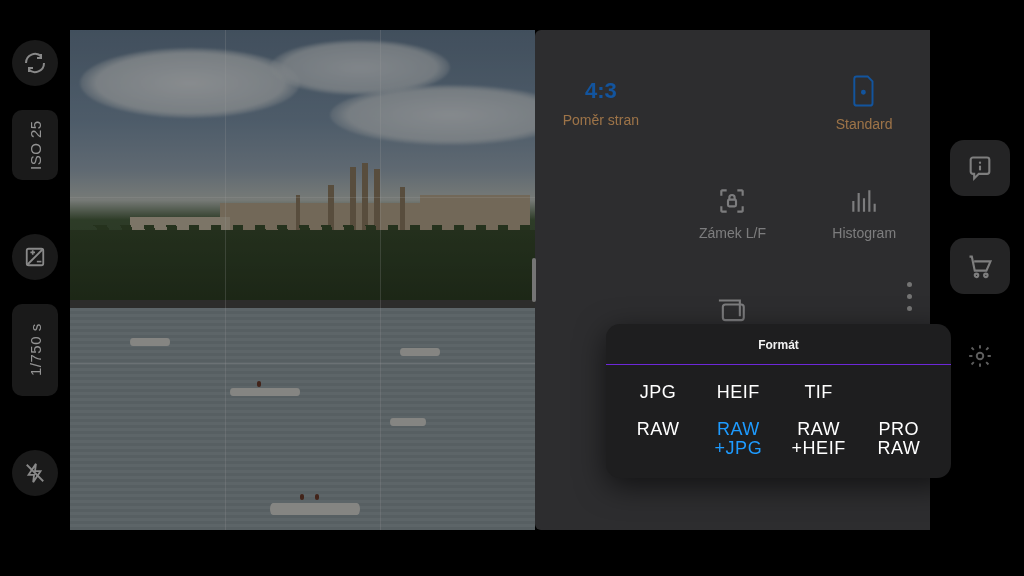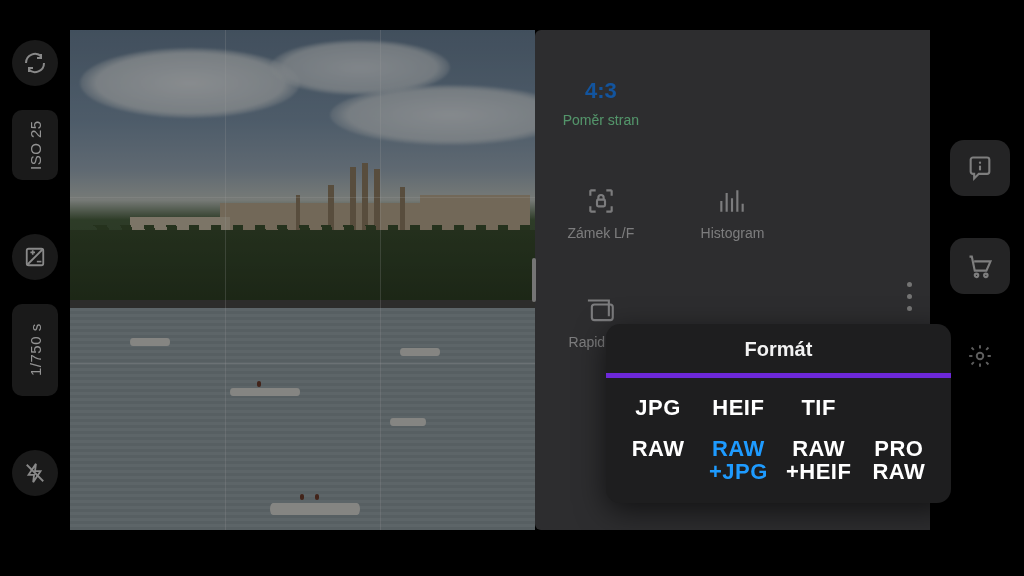--- a/index.html
+++ b/index.html
@@ -41,38 +41,38 @@
   
   .dim { position:absolute; inset:0; background: rgba(0,0,0,0.38); }
 
   
   .panel { position:absolute; left:535px; top:30px; width:395px; height:500px; background:#4a4a4c; border-top-left-radius:6px; border-bottom-left-radius:6px; }
   .panel-grid { display:grid; grid-template-columns:1fr 1fr 1fr; grid-auto-rows:110px; padding-top:18px; }
   .panel-item { display:flex; flex-direction:column; align-items:center; justify-content:center; gap:8px; }
   .panel-item .lbl { font-size:14px; color:#c9c9cb; }
   .panel-item.accent svg, .panel-item.accent .txt { color:#1e88ff; }
   .panel-item .txt { font-size:22px; font-weight:600; color:#c9c9cb;text-align:center; }
-  .panel-item.accent .lbl { color:#86efac; }
+  .panel-item.accent .lbl { color:#fdba74; }
 
   
   .drag-ind { position:absolute; left:-3px; top:228px; width:4px; height:44px; background:#bdbdbd; border-radius:2px; }
   
   .vdots { position:absolute; right:18px; top:252px; display:flex; flex-direction:column; gap:7px; }
   .vdots span { width:5px; height:5px; border-radius:50%; background:#bbb; }
 
   
   .right-rail { position:absolute; right:0; top:0; width:88px; height:100%; display:flex; flex-direction:column; align-items:center; justify-content:flex-start; padding-top:140px; gap:42px; }
   .right-btn { width:60px; height:56px; border-radius:14px; background:#3a3a3c; display:flex; align-items:center; justify-content:center; }
   .right-btn.small { width:40px; height:40px; background:transparent; }
 
   
   .popover { position:absolute; left:606px; top:324px; width:345px; background:#1e1e1f; border-radius:14px; box-shadow:0 8px 30px rgba(0,0,0,.6); overflow:hidden; }
-  .pop-title { text-align:center; font-size:20px; font-weight:600; padding:14px 0 12px; border-bottom:5px solid #6d28d9; color:#f2f2f2; }
+  .pop-title { text-align:center; font-size:12px; font-weight:600; padding:14px 0 12px; border-bottom:1px solid #6d28d9; color:#f2f2f2; }
   .pop-body { display:grid; grid-template-columns:repeat(4,1fr); row-gap:18px; column-gap:0; padding:18px 12px 20px; }
-  .fmt { text-align:center; font-size:22px; font-weight:700; line-height:1.05; color:#fff; white-space:pre-line; letter-spacing:.5px; }
+  .fmt { text-align:center; font-size:18px; font-weight:400; line-height:1.05; color:#fff; white-space:pre-line; letter-spacing:.5px; }
   .fmt.sel { color:#1e9bff; }
   .fmt.empty { visibility:hidden; }
 
   svg { display:block; }
 </style>
 </head>
 <body>
 
 <div class="app">
 
@@ -118,20 +118,27 @@
         <span></span>
       </div>
     <div class="panel-grid">
 
       <div class="panel-item accent">
         <span class="txt">4:3</span>
         <span class="lbl">Poměr stran</span>
       </div>
       <div class="panel-item"></div>
 
+      <div class="panel-item accent">
+        <svg width="30" height="34" viewBox="0 0 24 28" fill="none" stroke="#1e88ff" stroke-width="1.6">
+            <path d="M6 2h9l4 4v18a2 2 0 0 1-2 2H6a2 2 0 0 1-2-2V4a2 2 0 0 1 2-2z"></path>
+            <circle cx="11.5" cy="15" r="1.2" fill="#1e88ff"></circle>
+          </svg>
+        <span class="lbl">Standard</span>
+      </div>
       <div class="panel-item"></div>
 
       <div class="panel-item">
         <svg width="32" height="32" viewBox="0 0 24 24" fill="none" stroke="#c9c9cb" stroke-width="1.6">
             <path d="M4 4h4M4 4v4M20 4h-4M20 4v4M4 20h4M4 20v-4M20 20h-4M20 20v-4"></path>
             <rect x="9" y="11" width="6" height="5" rx="1"></rect>
             <path d="M10 11v-1.5a2 2 0 0 1 4 0V11"></path>
           </svg>
         <span class="lbl">Zámek L/F</span>
       </div>

